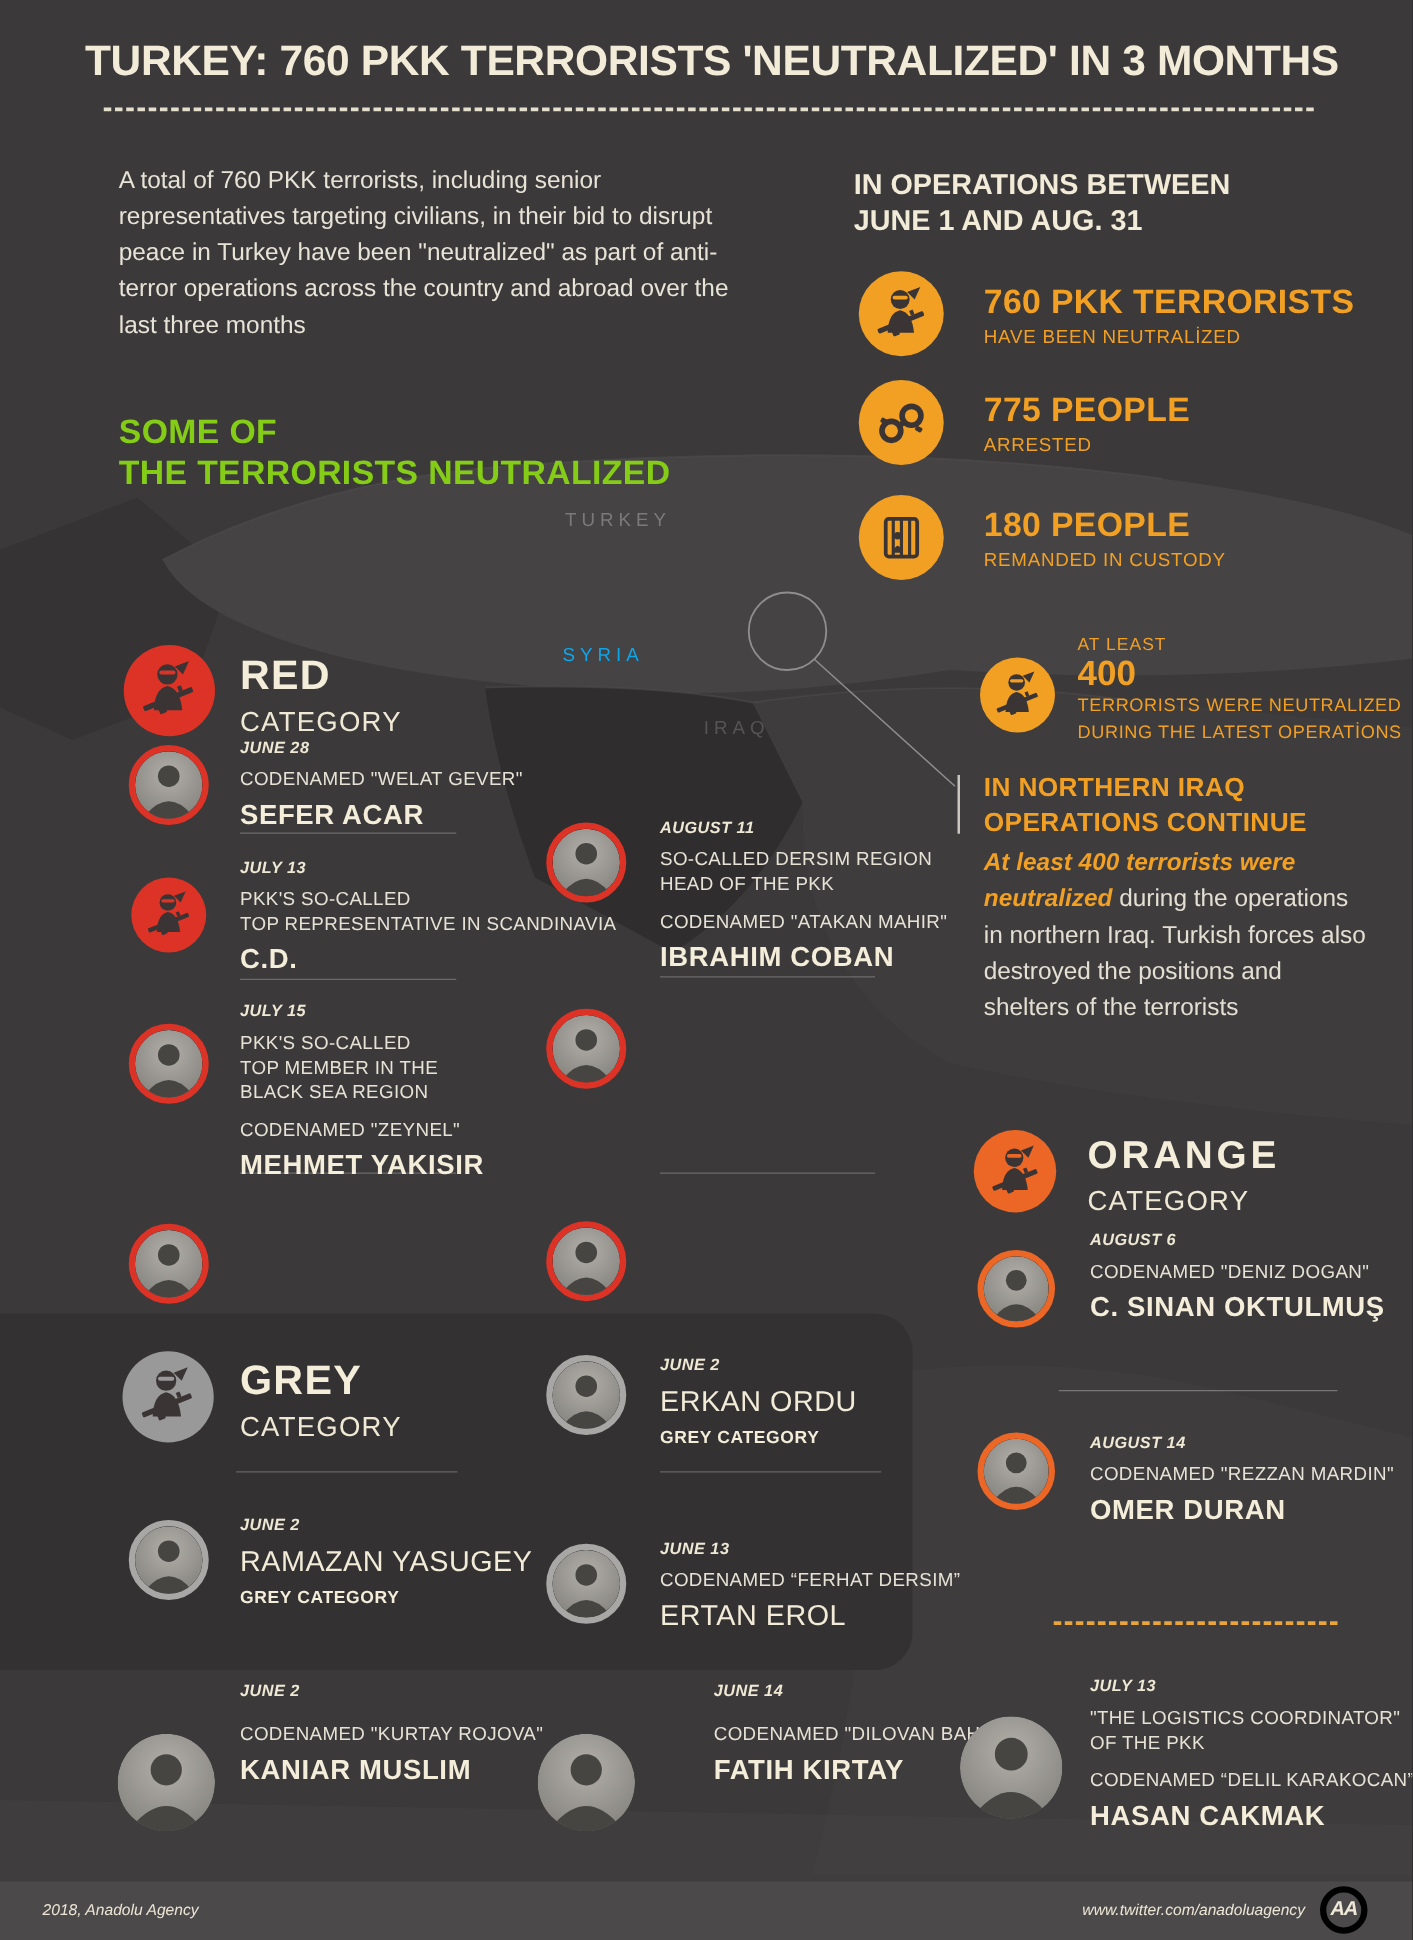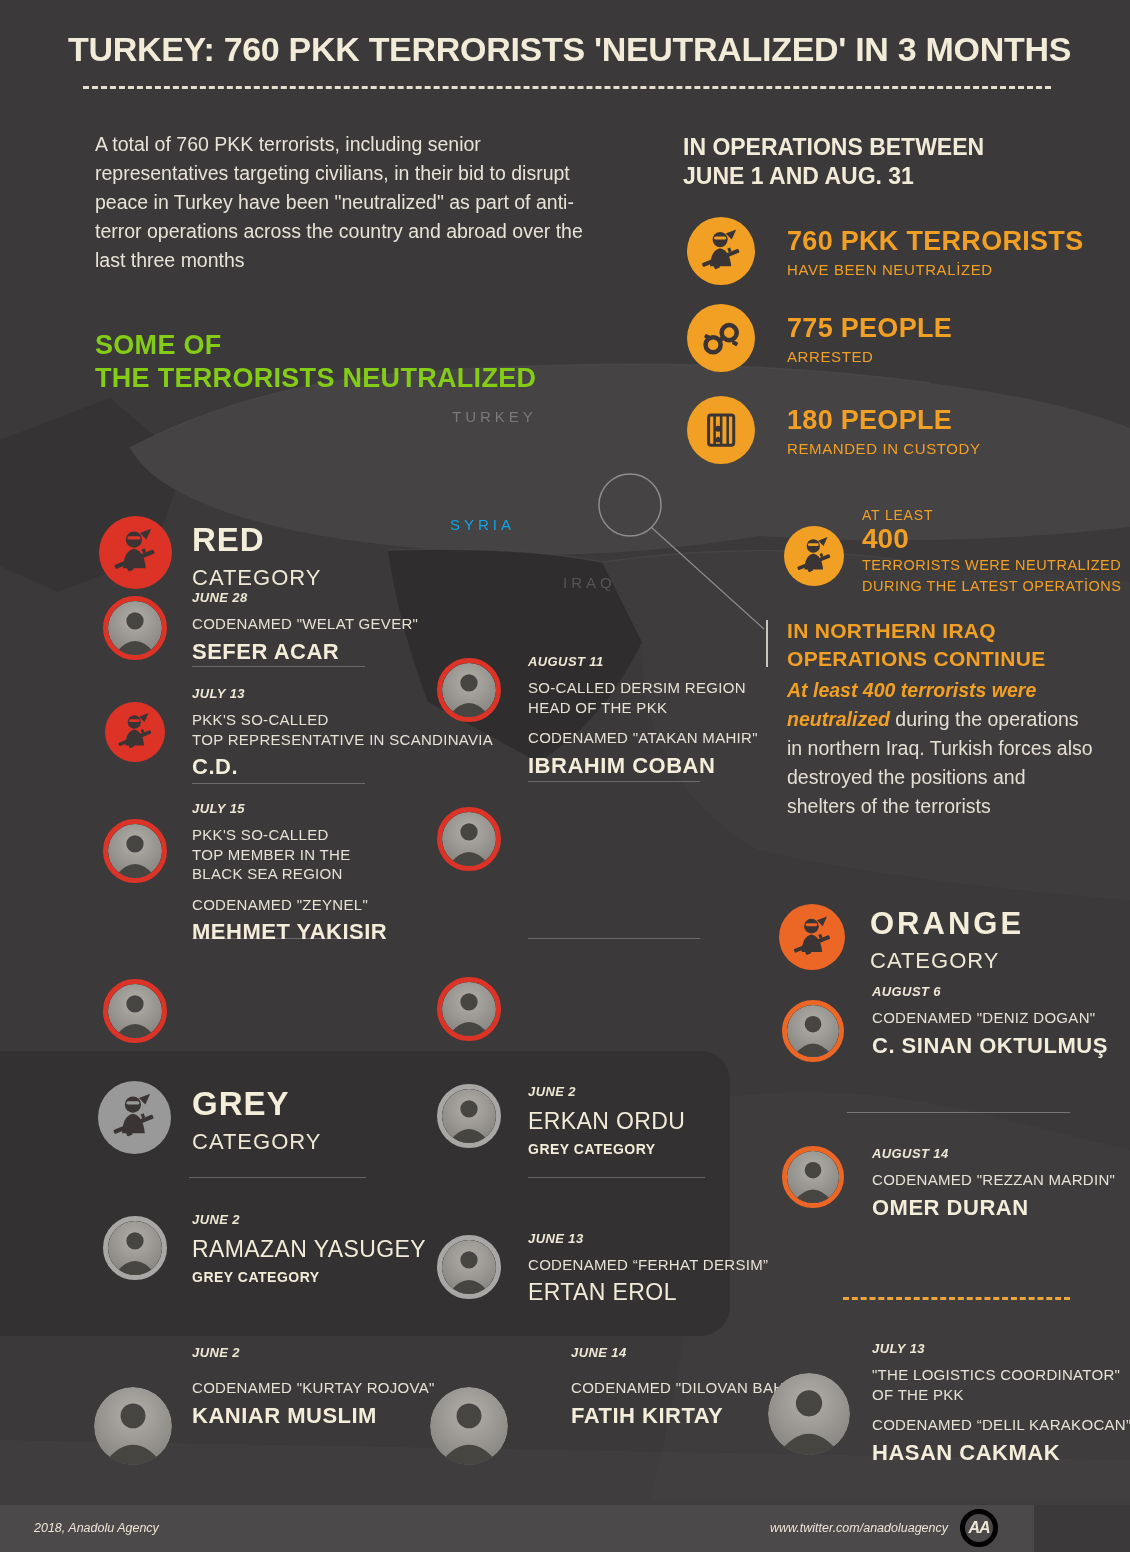--- a/index.html
+++ b/index.html
@@ -58,21 +58,21 @@
   #orange-dash{left:843px;top:1297px;width:227px;border-top:3px dashed #E9A43B;z-index:3;}
   
   #atleast-pre{left:862px;top:507px;font-size:14px;color:#F2A024;letter-spacing:.8px;}
   #atleast-num{left:862px;top:523px;font-size:28px;font-weight:700;color:#F2A024;}
   #atleast-l1{left:862px;top:557px;font-size:14.5px;color:#F2A024;letter-spacing:.5px;}
   #atleast-l2{left:862px;top:578px;font-size:14.5px;color:#F2A024;letter-spacing:.5px;}
   #ni-heading{left:787px;top:617px;font-size:21px;font-weight:700;line-height:28px;color:#F2A024;letter-spacing:.3px;}
   #ni-para{left:787px;top:676px;width:308px;font-size:19.5px;line-height:29px;color:#E4DFD3;}
   #ni-para .hl{color:#F2A024;font-weight:700;font-style:italic;}
   
-  #footer-band{position:absolute;left:0;top:1505px;width:1034px;height:47px;background:#4B4949;z-index:3;}
+  #footer-band{position:absolute;left:0;top:1505px;width:1130px;height:47px;background:#4B4949;z-index:3;}
   #footer-left{position:absolute;left:34px;top:16px;font-size:12.5px;font-style:italic;color:#EDE6D6;}
   #footer-right{position:absolute;right:86px;top:16px;font-size:12.5px;font-style:italic;color:#EDE6D6;}
   #footer-logo{position:absolute;right:36px;top:4px;width:38px;height:38px;border:5px solid #000000;border-radius:50%;display:flex;align-items:center;justify-content:center;font-size:16px;font-weight:700;font-style:italic;color:#EFE8D8;letter-spacing:-1px;}
 </style>
 </head>
 <body>
 
 <svg width="0" height="0" style="position:absolute" aria-hidden="true">
   <defs>
     <radialGradient id="pg" cx="50%" cy="35%" r="85%">

